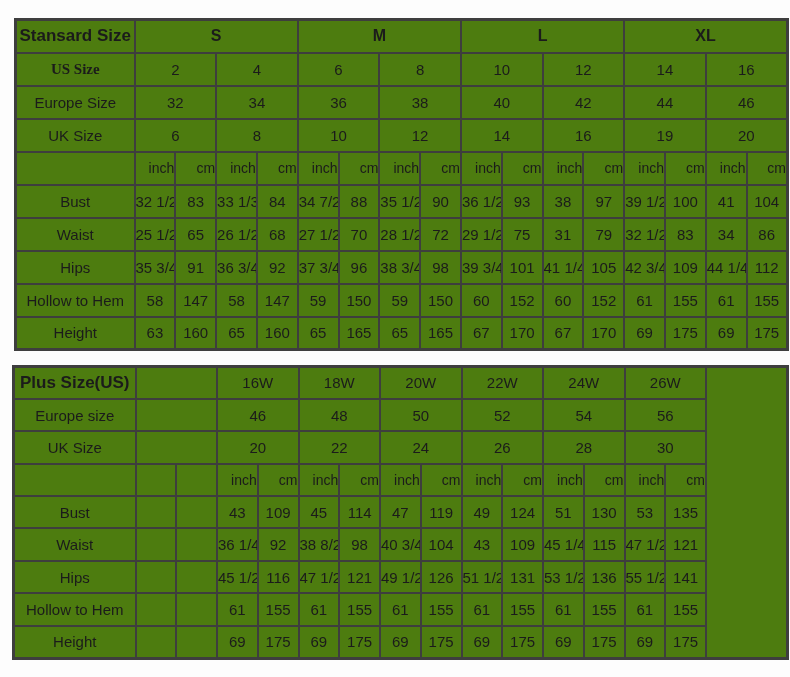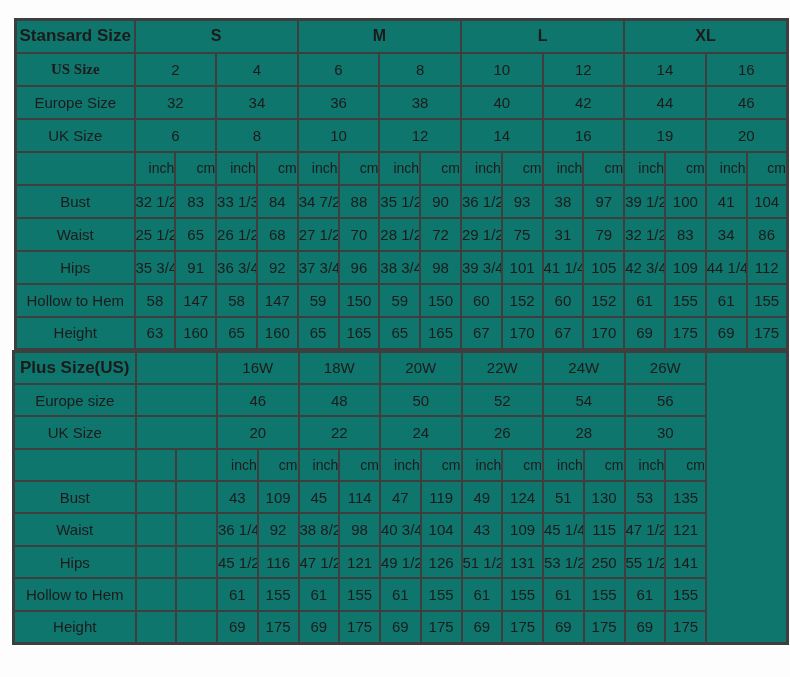--- a/index.html
+++ b/index.html
@@ -7,25 +7,25 @@
   body {
     position: relative;
     background: #fdfdfd;
     font-family: "Liberation Sans", "DejaVu Sans", sans-serif;
     color: #1b1b1b;
   }
   table {
     position: absolute;
     border-collapse: collapse;
     table-layout: fixed;
-    background: #0f766e;
+    background: #4d7c0f;
     border: 3px solid #3e3e3e;
   }
   #standard-table { left: 14px; top: 18px; width: 772px; }
-  #plus-table     { left: 12px; top: 350px; width: 774px; padding-left: 24px; }
+  #plus-table     { left: 12px; top: 365px; width: 774px; padding-left: 24px; }
   td {
     border: 2px solid #3e3e3e;
     text-align: center;
     vertical-align: middle;
     font-size: 15px;
     padding: 0;
     white-space: nowrap;
     overflow: hidden;
   }
   #standard-table tr { height: 33px; }
@@ -329,21 +329,21 @@
           <td class="value"></td>
           <td class="value">45 1/2</td>
           <td class="value">116</td>
           <td class="value">47 1/2</td>
           <td class="value">121</td>
           <td class="value">49 1/2</td>
           <td class="value">126</td>
           <td class="value">51 1/2</td>
           <td class="value">131</td>
           <td class="value">53 1/2</td>
-          <td class="value">250</td>
+          <td class="value">136</td>
           <td class="value">55 1/2</td>
           <td class="value">141</td>
         </tr>
         <tr>
           <td class="label">Hollow to Hem</td>
           <td class="value"></td>
           <td class="value"></td>
           <td class="value">61</td>
           <td class="value">155</td>
           <td class="value">61</td>

